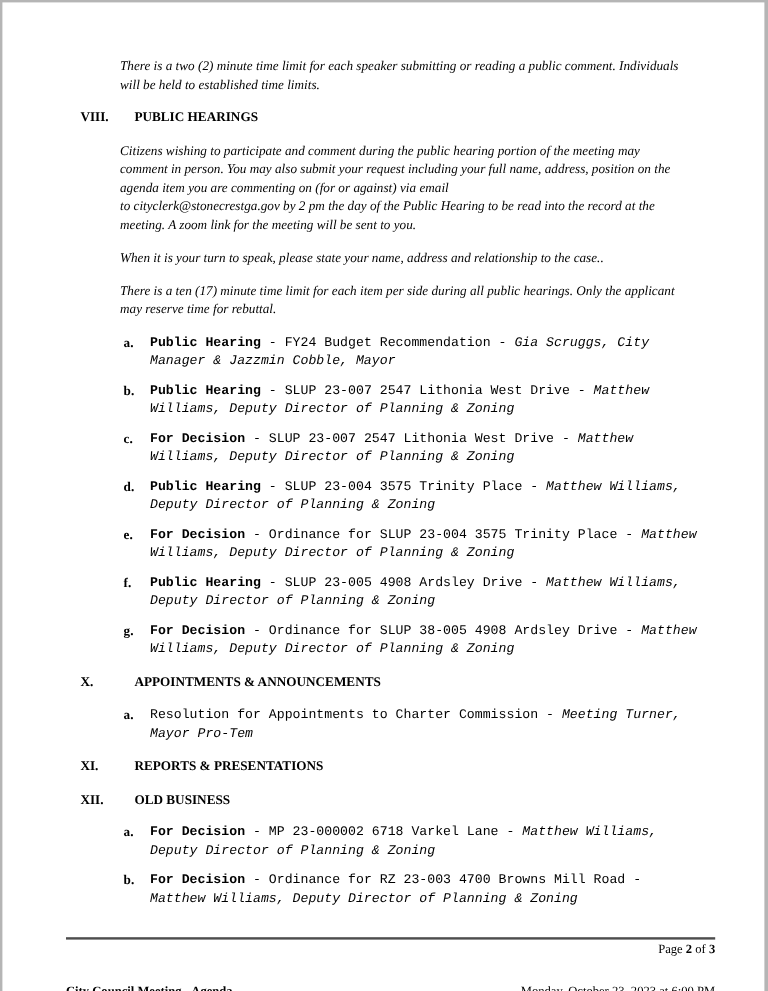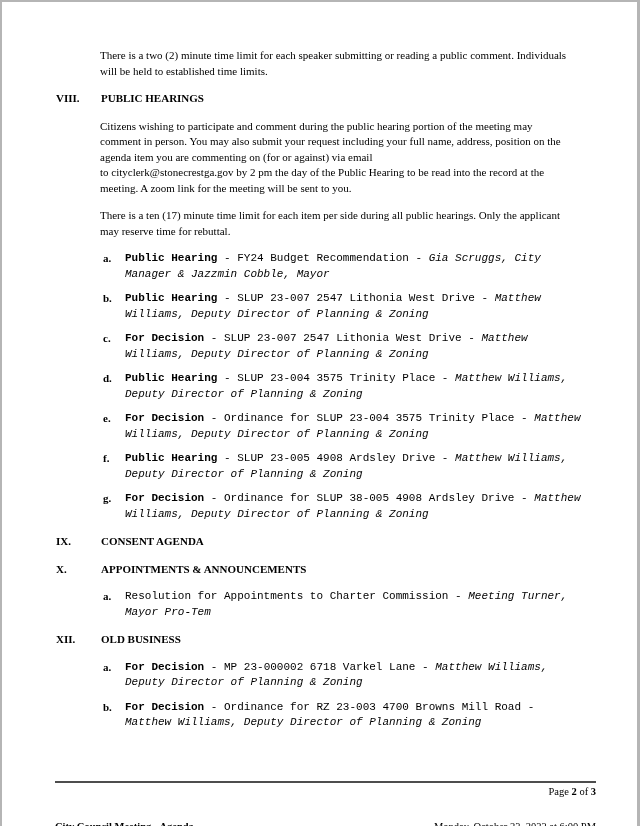--- a/index.html
+++ b/index.html
@@ -20,24 +20,25 @@
   }
   .content {
     position: absolute;
     left: 55px; top: 48px;
     width: 530px;
     font-size: 11px;
     line-height: 15.5px;
   }
   .para {
     margin: 0 16px 12px 45px;
+    font-style: italic;
   }
   .sec-head {
     display: flex;
-    margin: 12px 1px;
+    margin: 12px 12px;
     font-weight: bold;
   }
   .sec-num { width: 45px; flex: none; }
   .sec-title { flex: 1; }
   .item {
     display: flex;
     margin: 0 0 9px 48px;
   }
   .item-letter { width: 22px; flex: none; font-weight: bold; }
   .item-text { flex: 1; font-family: Liberation Mono, monospace; }
@@ -72,20 +73,21 @@
 
   <p class="para">There is a two (2) minute time limit for each speaker submitting or reading a public comment. Individuals will be held to established time limits.</p>
 
   <div class="sec-head">
     <span class="sec-num">VIII.</span>
     <span class="sec-title">PUBLIC HEARINGS</span>
   </div>
 
   <p class="para"><span>Citizens wishing to participate and comment during the public hearing portion of the meeting may comment in person. You may also submit your request including your full name, address, position on the agenda item you are commenting on (for or against) via email</span><br><span>to cityclerk@stonecrestga.gov by 2 pm the day of the Public Hearing to be read into the record at the meeting. A zoom link for the meeting will be sent to you.</span></p>
 
+  <p class="para">When it is your turn to speak, please state your name, address and relationship to the case..</p>
 
   <p class="para">There is a ten (17) minute time limit for each item per side during all public hearings. Only the applicant may reserve time for rebuttal.</p>
 
   <div class="item">
     <span class="item-letter">a.</span>
     <span class="item-text"><span class="item-type">Public Hearing</span><span> - FY24 Budget Recommendation - </span><span class="speaker">Gia Scruggs, City Manager &amp; Jazzmin Cobble, Mayor</span></span>
   </div>
 
   <div class="item">
     <span class="item-letter">b.</span>
@@ -110,35 +112,35 @@
   <div class="item">
     <span class="item-letter">f.</span>
     <span class="item-text"><span class="item-type">Public Hearing</span><span> - SLUP 23-005 4908 Ardsley Drive - </span><span class="speaker">Matthew Williams, Deputy Director of Planning &amp; Zoning</span></span>
   </div>
 
   <div class="item">
     <span class="item-letter">g.</span>
     <span class="item-text"><span class="item-type">For Decision</span><span> - Ordinance for SLUP 38-005 4908 Ardsley Drive - </span><span class="speaker">Matthew Williams, Deputy Director of Planning &amp; Zoning</span></span>
   </div>
 
-  <div class="sec-head">
-    <span class="sec-num">IX.</span>
-    <span class="sec-title">CONSENT AGENDA</span>
-  </div>
 
   <div class="sec-head">
     <span class="sec-num">X.</span>
     <span class="sec-title">APPOINTMENTS &amp; ANNOUNCEMENTS</span>
   </div>
 
   <div class="item">
     <span class="item-letter">a.</span>
     <span class="item-text"><span class="item-type"></span><span>Resolution for Appointments to Charter Commission - </span><span class="speaker">Meeting Turner, Mayor Pro-Tem</span></span>
   </div>
 
+  <div class="sec-head">
+    <span class="sec-num">XI.</span>
+    <span class="sec-title">REPORTS &amp; PRESENTATIONS</span>
+  </div>
 
   <div class="sec-head">
     <span class="sec-num">XII.</span>
     <span class="sec-title">OLD BUSINESS</span>
   </div>
 
   <div class="item">
     <span class="item-letter">a.</span>
     <span class="item-text"><span class="item-type">For Decision</span><span> - MP 23-000002 6718 Varkel Lane - </span><span class="speaker">Matthew Williams, Deputy Director of Planning &amp; Zoning</span></span>
   </div>

